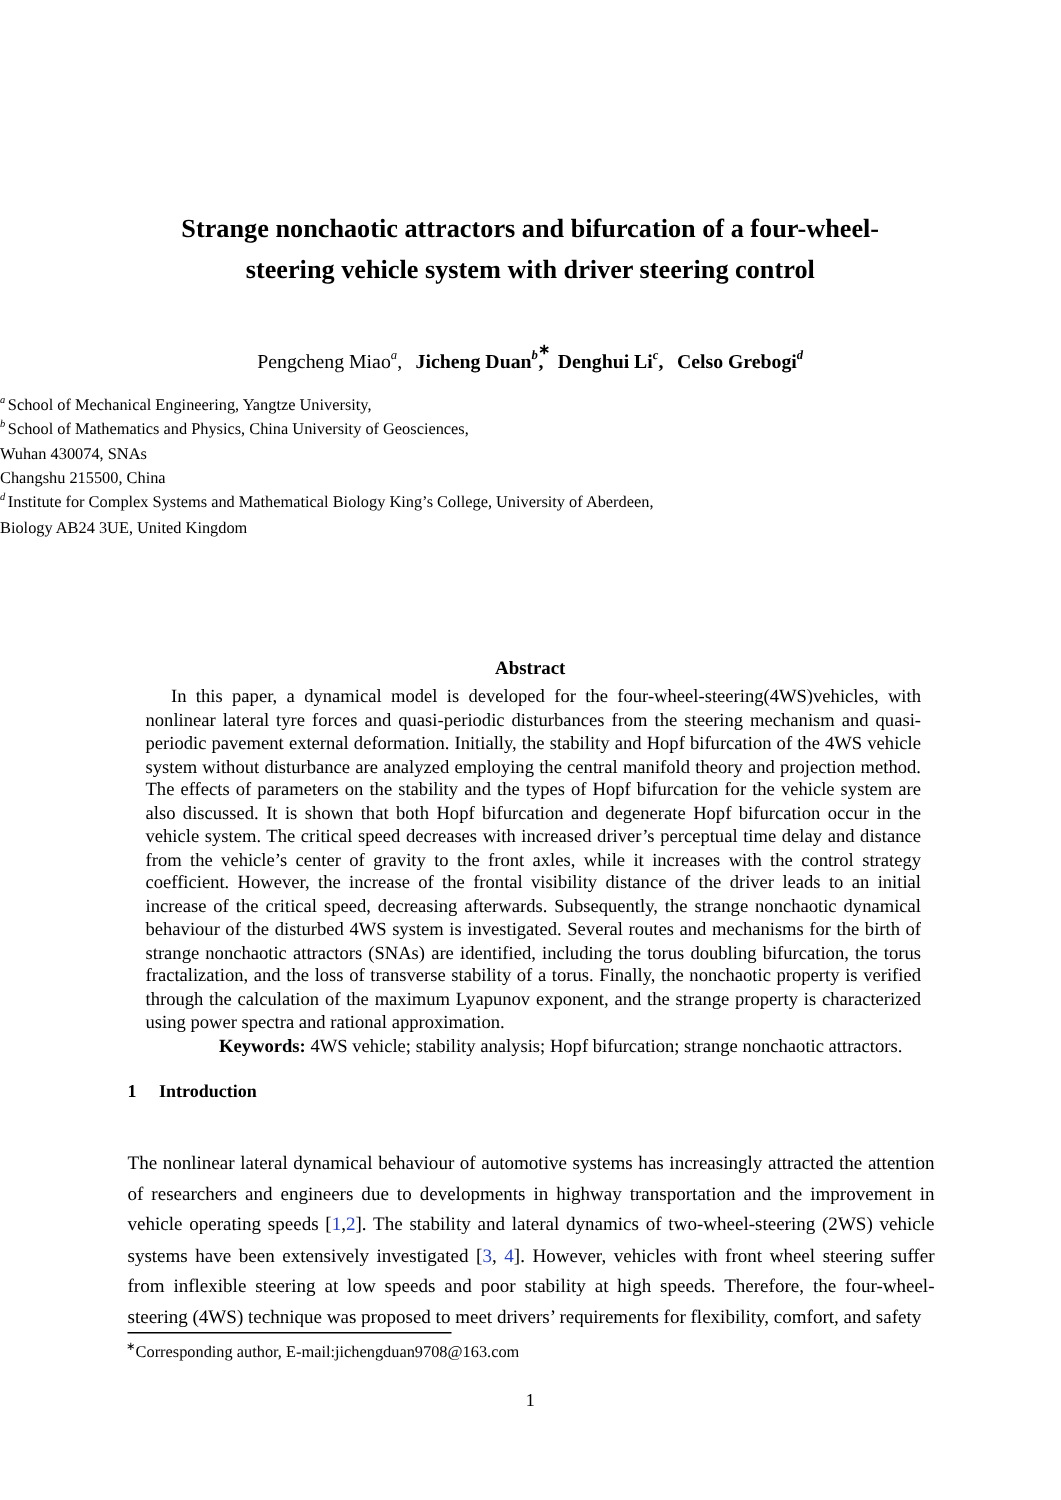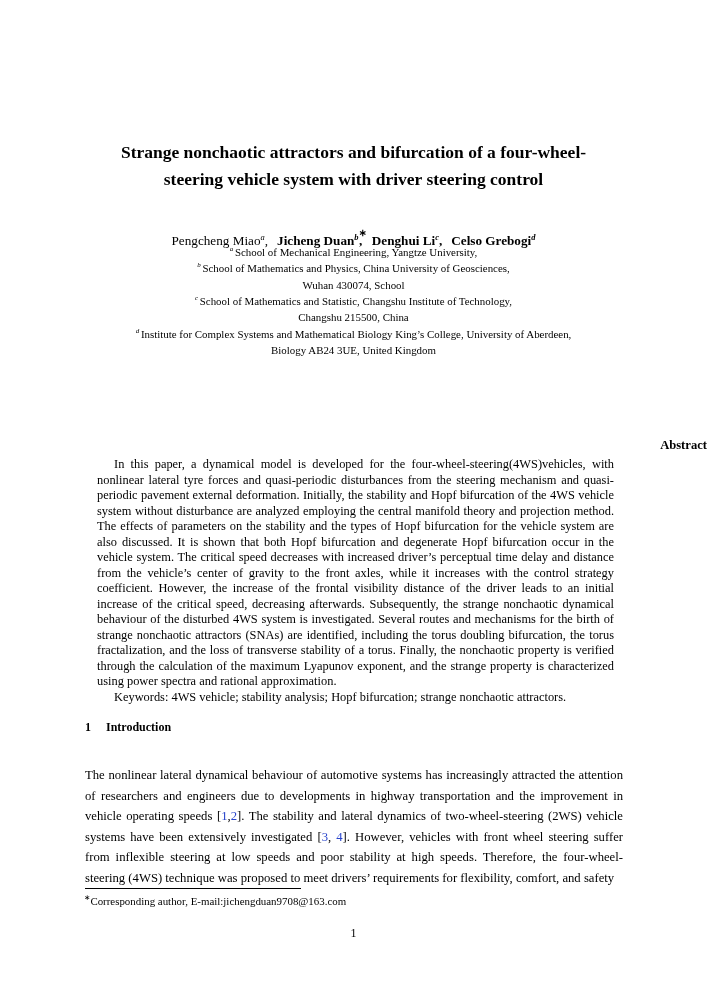--- a/index.html
+++ b/index.html
@@ -46,45 +46,44 @@
   }
   .starstack .ast {
     position: absolute;
     left: 0.02em;
     top: -0.62em;
     font-size: 72%;
     font-style: normal;
   }
   .affiliations {
     position: absolute;
-    top: 244px;
+    top: 262px;
     left: 0; right: 0;
-    text-align: center;
     font-size: 10.9px;
     line-height: 16.35px;
   }
   .abstract-heading {
     position: absolute;
     top: 438px;
     left: 0; right: 0;
-    text-align: right;
+    text-align: center;
     font-size: 12.6px;
     font-weight: bold;
   }
   .abstract-body {
     position: absolute;
     top: 457px;
     left: 97px;
     width: 517px;
     font-size: 12.4px;
     line-height: 15.5px;
     text-align: justify;
   }
   .abstract-body p { margin: 0; text-indent: 17px; }
-  .keywords-label { font-weight: normal; }
+  .keywords-label { font-weight: bold; margin-left: 32px; }
   .section-heading {
     position: absolute;
     top: 720px;
     left: 85px;
     font-size: 12px;
     font-weight: bold;
   }
   .section-heading .num { margin-right: 15px; }
   .intro {
     position: absolute;
@@ -127,22 +126,21 @@
 
 <div class="page">
 
   <h1 class="title">Strange nonchaotic attractors and bifurcation of a four-wheel-steering vehicle system with driver steering control</h1>
 
   <div class="authors"><span class="author">Pengcheng Miao<sup class="aff">a</sup>,</span><span class="author">Jicheng Duan<sup class="aff">b</sup><span class="starstack">,<span class="ast">∗</span></span></span><span class="author">Denghui Li<sup class="aff">c</sup>,</span><span class="author">Celso Grebogi<sup class="aff">d</sup></span></div>
 
   <div class="affiliations">
       <div><sup class="aff">a </sup> School of Mechanical Engineering, Yangtze University,</div>
       <div><sup class="aff">b </sup> School of Mathematics and Physics, China University of Geosciences,</div>
-      <div>Wuhan 430074, School</div>
-      <div><sup class="aff">c </sup> School of Mathematics and Statistic, Changshu Institute of Technology,</div>
+      <div>Wuhan 430074, SNAs</div>
       <div>Changshu 215500, China</div>
       <div><sup class="aff">d </sup> Institute for Complex Systems and Mathematical Biology King’s College, University of Aberdeen,</div>
       <div>Biology AB24 3UE, United Kingdom</div>
     </div>
 
   <div class="abstract-heading">Abstract</div>
 
   <div class="abstract-body">
     <p>In this paper, a dynamical model is developed for the four-wheel-steering(4WS)vehicles, with nonlinear lateral tyre forces and quasi-periodic disturbances from the steering mechanism and quasi-periodic pavement external deformation. Initially, the stability and Hopf bifurcation of the 4WS vehicle system without disturbance are analyzed employing the central manifold theory and projection method. The effects of parameters on the stability and the types of Hopf bifurcation for the vehicle system are also discussed. It is shown that both Hopf bifurcation and degenerate Hopf bifurcation occur in the vehicle system. The critical speed decreases with increased driver’s perceptual time delay and distance from the vehicle’s center of gravity to the front axles, while it increases with the control strategy coefficient. However, the increase of the frontal visibility distance of the driver leads to an initial increase of the critical speed, decreasing afterwards. Subsequently, the strange nonchaotic dynamical behaviour of the disturbed 4WS system is investigated. Several routes and mechanisms for the birth of strange nonchaotic attractors (SNAs) are identified, including the torus doubling bifurcation, the torus fractalization, and the loss of transverse stability of a torus. Finally, the nonchaotic property is verified through the calculation of the maximum Lyapunov exponent, and the strange property is characterized using power spectra and rational approximation.</p>
     <p><span class="keywords-label">Keywords:</span><span> 4WS vehicle; stability analysis; Hopf bifurcation; strange nonchaotic attractors.</span></p>

